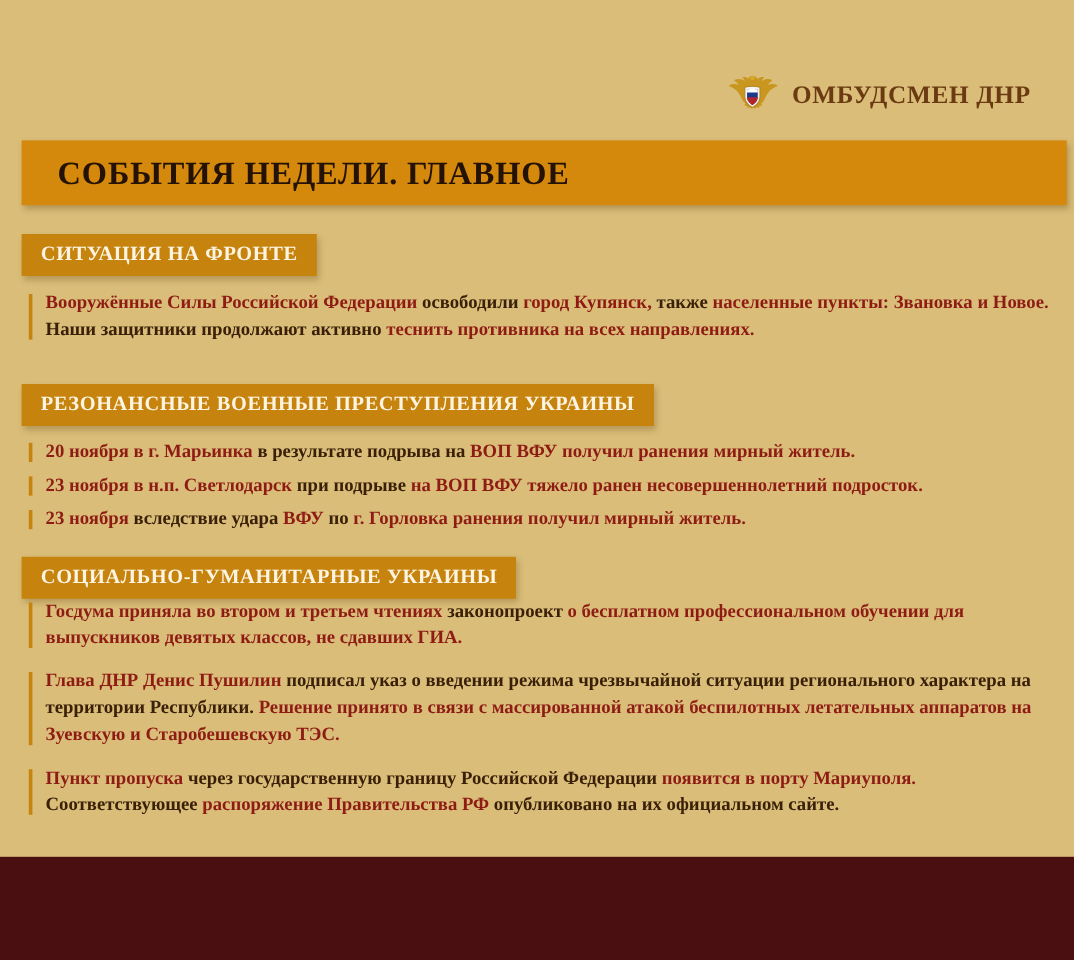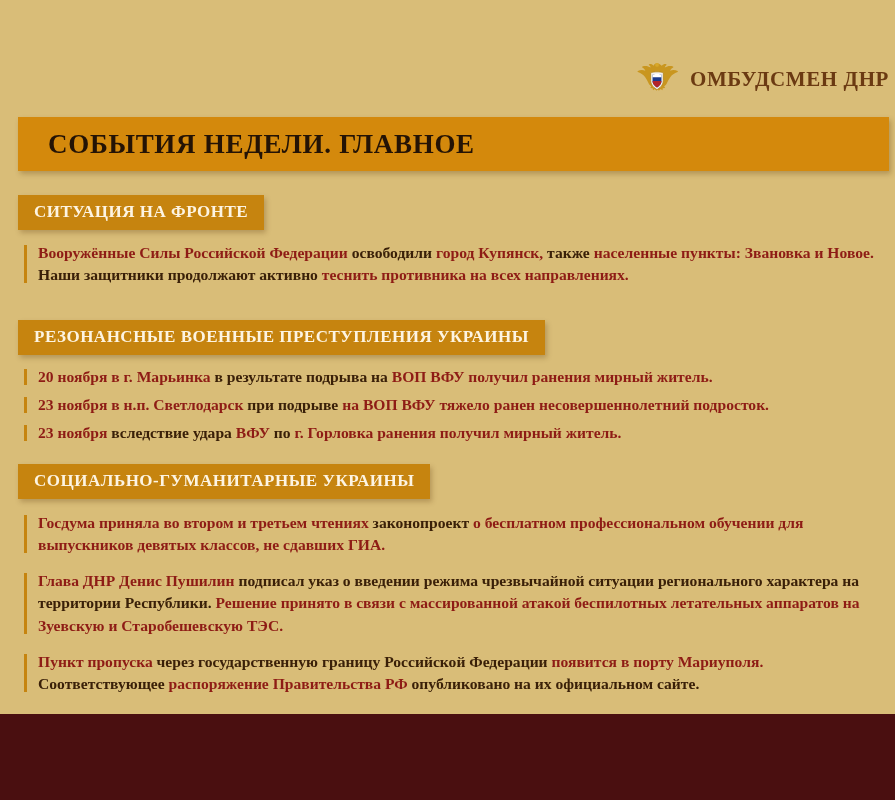--- a/index.html
+++ b/index.html
@@ -20,21 +20,21 @@
     height: 800px;
     background: #d9bd78;
     box-sizing: border-box;
     overflow: hidden;
   }
 
   
   #brand {
     position: absolute;
     top: 56px;
-    right: 6px;
+    right: 36px;
     display: flex;
     align-items: center;
     gap: 10px;
   }
   #brand .emblem {
     width: 46px;
     height: 46px;
     display: block;
     flex: 0 0 auto;
   }
@@ -117,21 +117,21 @@
     color: #3a2008;
   }
 
   
   #section-front     { top: 195px; }
   #section-crimes    { top: 320px; }
   #section-social    { top: 464px; }
 
   #section-crimes .items .item { margin-bottom: 6px; }
   #section-crimes .items { margin-top: 11px; }
-  #section-social .items { margin-top: 13px; }
+  #section-social .items { margin-top: 0; }
   #section-social .items .item { margin-bottom: 14px; }
 
   
   #bottom-band {
     position: absolute;
     left: 0;
     right: 0;
     bottom: 0;
     height: 86px;
     background: #4a0f10;

